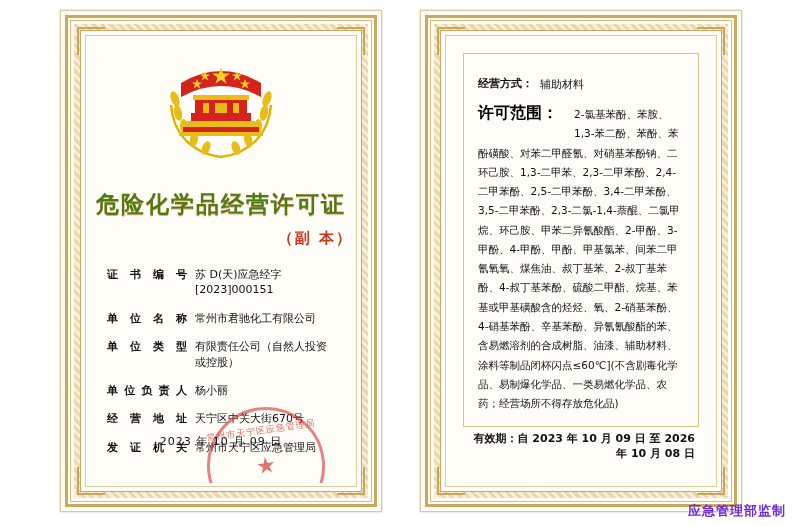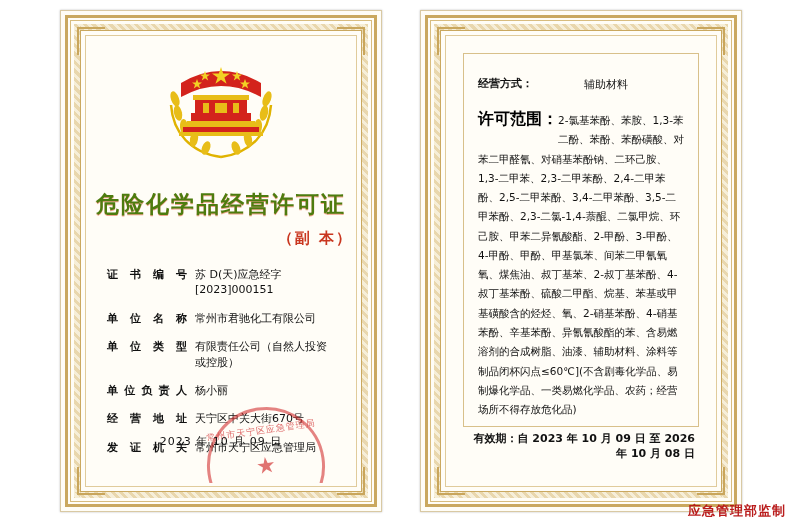--- a/index.html
+++ b/index.html
@@ -90,32 +90,32 @@
   }
 
   
   .rbox{
     position:absolute;left:14px;right:14px;top:14px;bottom:56px;
     border:1px solid #d8c08a;
     background:#fffdf7;
     padding:22px 14px 10px 14px;
     box-sizing:border-box;
   }
-  .rrow{display:flex;font-size:11px;margin-bottom:16px;color:#111;gap:44px;}
+  .rrow{display:flex;font-size:11px;margin-bottom:10px;color:#111;}
   .rlabel{flex:0 0 62px;font-weight:bold;}
   .rvalue{flex:1;line-height:1.55;text-align:justify;}
-  .scope-label{font-weight:bold;float:left;margin-right:0;}
+  .scope-label{font-weight:bold;float:left;margin-right:16px;}
   .scope-text{font-size:10.5px;line-height:1.55;text-align:justify;color:#111;}
   .validity{
     position:absolute;left:18px;right:18px;bottom:22px;
     font-size:11px;font-weight:bold;color:#111;text-align:right;
   }
   .footer{
     position:absolute;right:14px;bottom:6px;
-    font-size:13px;font-weight:bold;color:#b91c1c;letter-spacing:1px;
+    font-size:13px;font-weight:bold;color:#6d28d9;letter-spacing:1px;
   }
 </style>
 </head>
 <body>
 
 <div class="page">
 
   <div class="cert cert-left">
     <div class="orn1"></div>
     <div class="orn2"></div>

